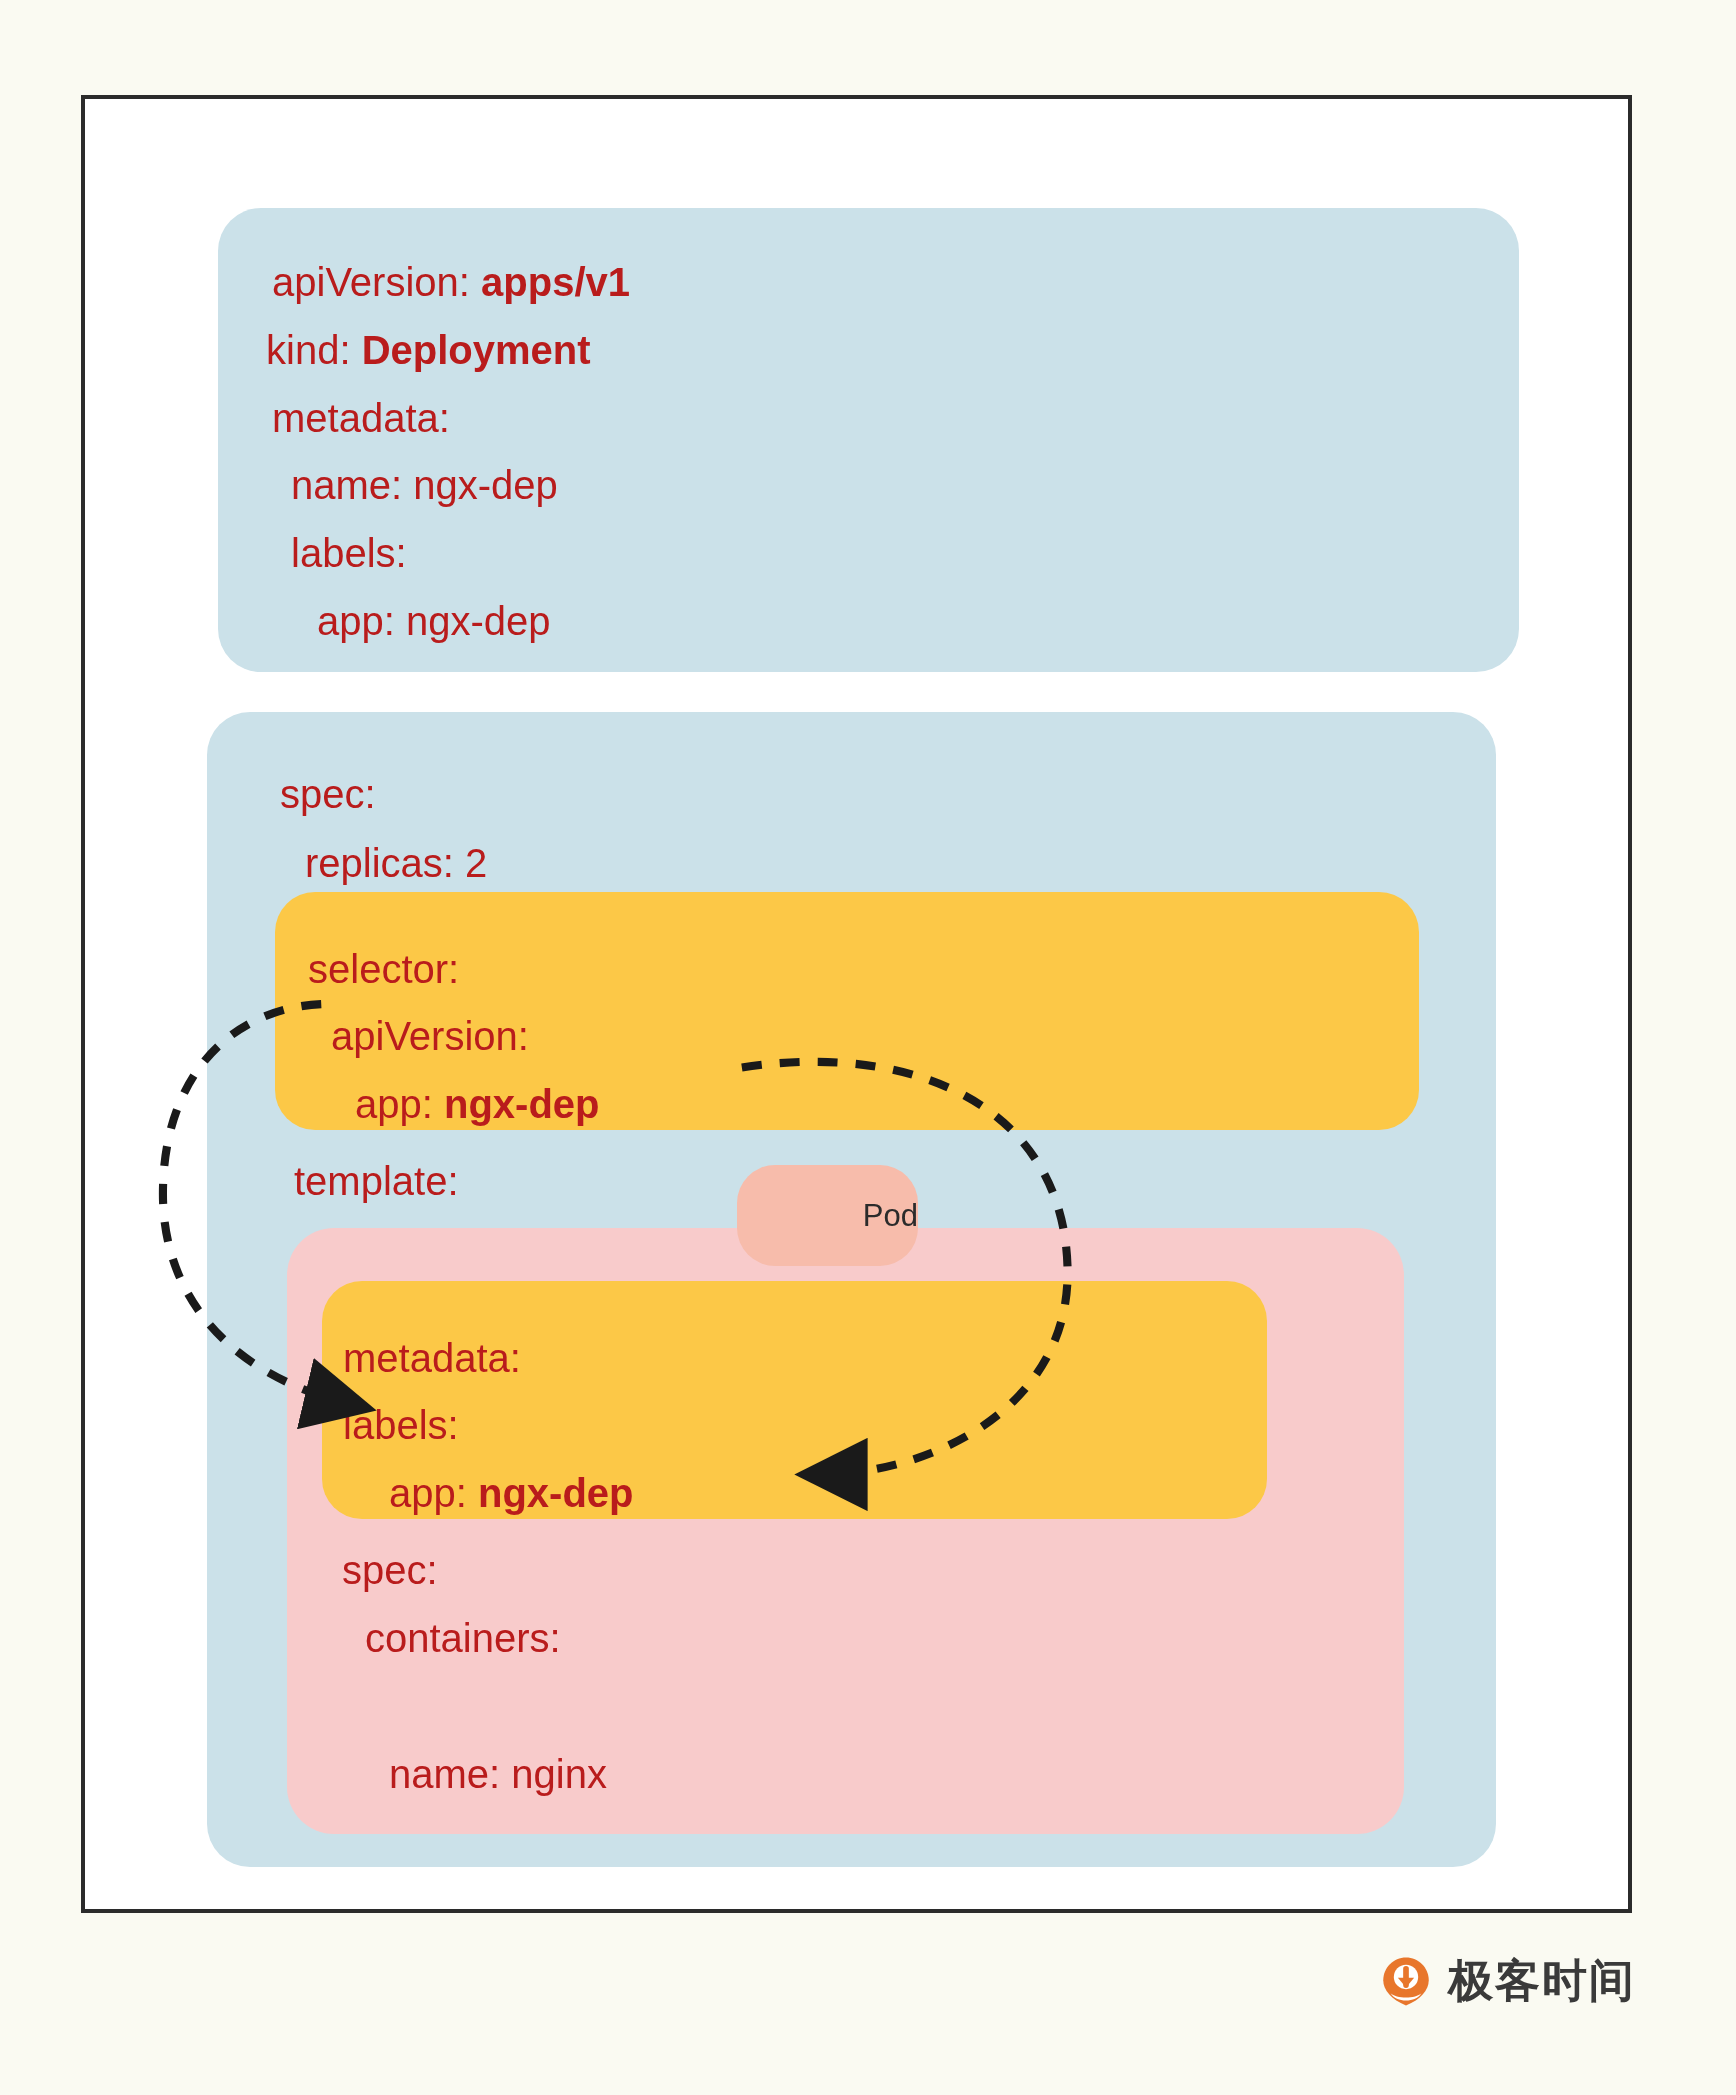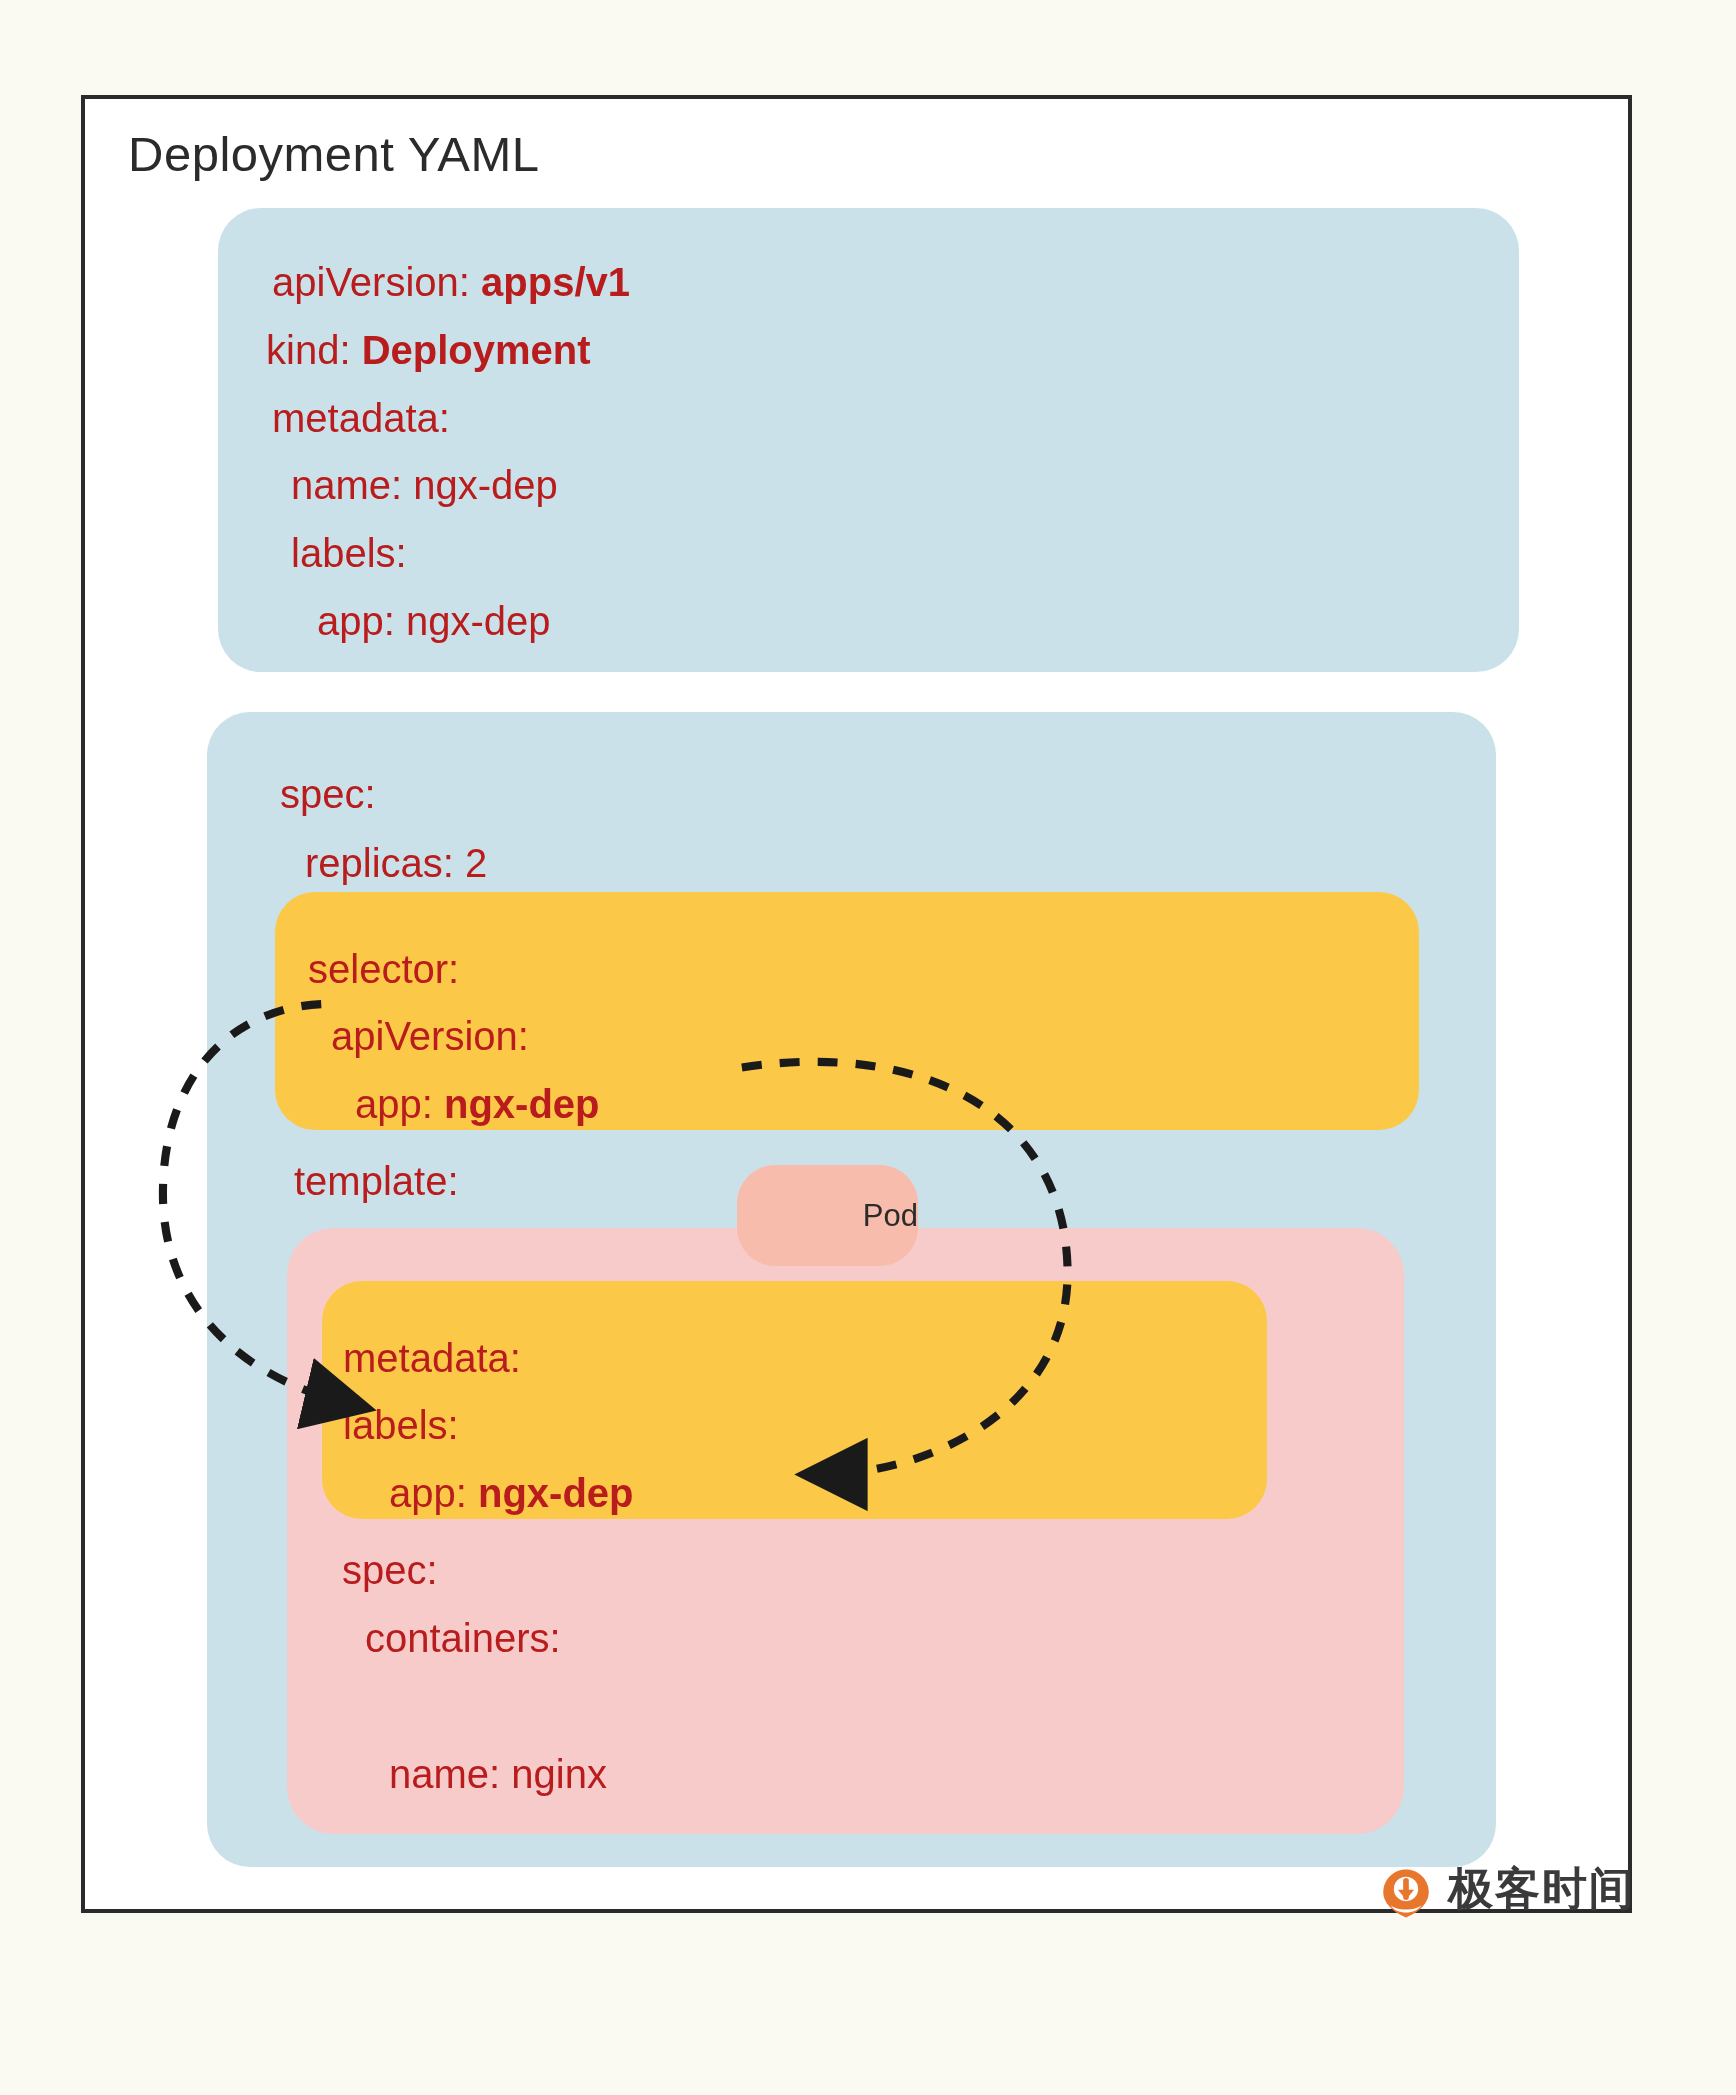--- a/index.html
+++ b/index.html
@@ -85,23 +85,23 @@
     top: 0;
     width: 1737px;
     height: 2095px;
     pointer-events: none;
   }
 
   
   #logo {
     position: absolute;
     left: 1380px;
-    top: 1859px;
+    top: 1951px;
     display: flex;
-    align-items: flex-end;
+    align-items: center;
     gap: 16.3px;
   }
   #logo-mark {
     width: 52px;
     height: 52px;
     flex: 0 0 auto;
   }
   #logo-text {
     font-size: 45px;
     color: #3A3A3A;
@@ -109,21 +109,20 @@
     font-family: "DejaVu Sans", sans-serif;
     font-weight: bold;
     white-space: nowrap;
   }
 </style>
 </head>
 <body>
 
 <div id="card">
 
-  <div id="page-title">Deployment YAML</div>
 
   <div class="region blue" style="left:133px; top:109px; width:1301px; height:464px; border-radius:43px;"></div>
 
   <div class="yline" style="left:187px; top:143px;">
     <span>apiVersion:</span>
     <b>apps/v1</b>
   </div>
   <div class="yline" style="left:181px; top:211px;">
     <span>kind:</span>
     <b>Deployment</b>

